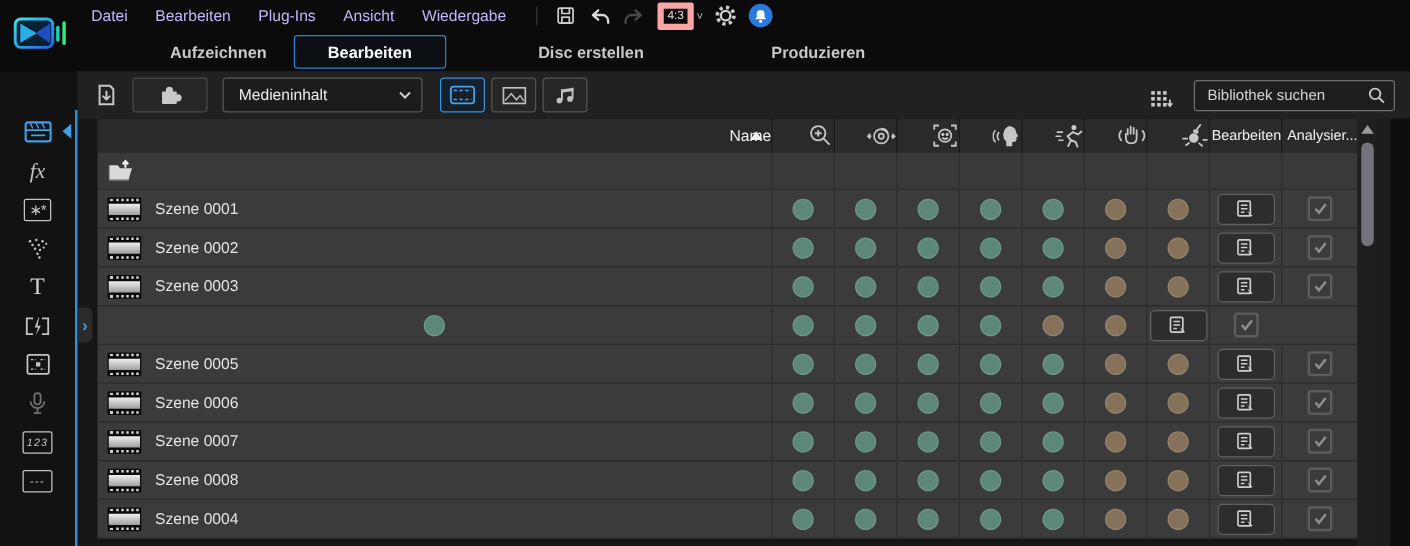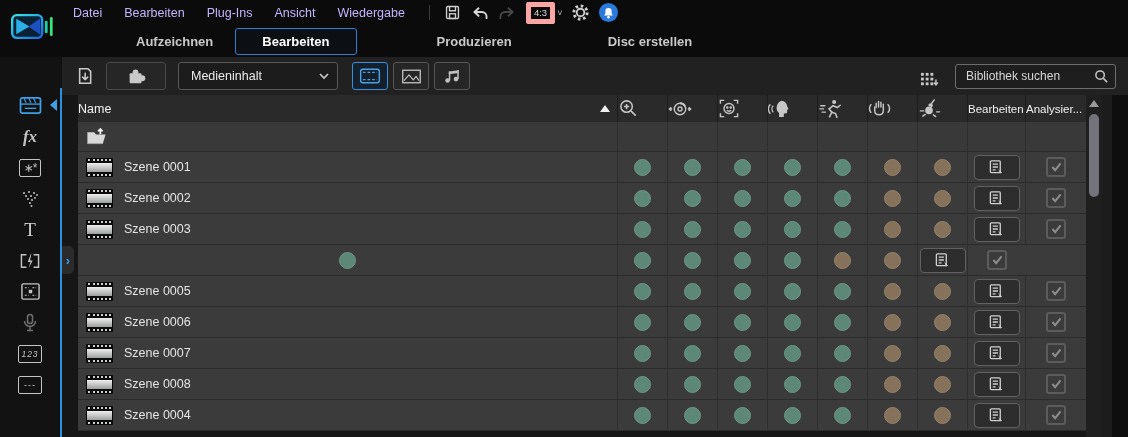--- a/index.html
+++ b/index.html
@@ -23,21 +23,21 @@
   .tab.active{border:1px solid #2d7fd2;border-radius:3px;color:#fff;background:#0c1014;padding:5px 26px;}
   .t1{margin-left:66px;}.t3{margin-left:58px;}.t4{margin-left:52px;}
   
   .content{display:flex;height:380px;position:relative;background:#141414;}
   .sidebar{width:62px;background:#121212;position:relative;flex:none;padding-top:33px;box-sizing:border-box;}
   .sidebar .blue-edge{position:absolute;top:31px;bottom:0;right:0;width:2px;background:#2e8fdd;}
   .side-ic{width:60px;height:31px;display:flex;align-items:center;justify-content:center;color:#c4c4c4;position:relative;}
   .side-ic.active{color:#3fa0e8;}
   .side-ic.dim{color:#6f6f6f;}
   .active-pointer{position:absolute;right:3px;top:9px;width:0;height:0;border-top:6px solid transparent;border-bottom:6px solid transparent;border-right:7px solid #3fa0e8;}
-  .fx-txt{font-family:"Liberation Serif",serif;font-style:italic;font-weight:700;font-size:17px;}
+  .fx-txt{font-family:"Liberation Serif",serif;font-style:italic;font-weight:400;font-size:17px;}
   .t-txt{font-family:"Liberation Serif",serif;font-size:19px;color:#d5d5d5;}
   .boxed{border:1.6px solid currentColor;border-radius:2px;width:20px;height:16px;display:flex;align-items:center;justify-content:center;font-size:9px;}
   .expander{position:absolute;left:62px;top:189px;width:12px;height:28px;background:#2b2b2b;border-radius:0 5px 5px 0;color:#3fa0e8;display:flex;align-items:center;justify-content:center;font-size:13px;font-weight:700;z-index:5;}
   .main{flex:1;display:flex;flex-direction:column;background:#161616;}
   
   .toolbar{height:38px;background:#212121;display:flex;align-items:center;padding:0 12px 0 14px;gap:8px;flex:none;}
   .tool-btn{display:flex;align-items:center;justify-content:center;color:#c9c9c9;}
   .tool-btn.framed{border:1px solid #4a4a4a;border-radius:3px;background:#262626;width:58px;height:26px;}
   .dropdown{display:flex;align-items:center;justify-content:space-between;border:1px solid #585858;border-radius:3px;background:#1c1c1c;width:138px;height:26px;padding:0 8px 0 12px;font-size:12.5px;color:#ececec;margin-left:4px;}
   .vtoggle{width:34px;height:26px;border:1px solid #555;border-radius:3px;background:#262626;display:flex;align-items:center;justify-content:center;color:#c0c0c0;}
@@ -48,21 +48,21 @@
   .searchbox input{flex:1;background:transparent;border:none;outline:none;color:#e0e0e0;font-size:12px;font-family:"Liberation Sans",sans-serif;width:100px;}
   .searchbox input::placeholder{color:#d6d6d6;opacity:1;}
   
   .table-zone{display:flex;flex:1;}
   .gutter-l{width:16px;flex:none;}
   .table-wrap{width:1024px;flex:none;position:relative;font-size:12.5px;}
   .gutter-r{flex:1;background:linear-gradient(90deg,#1c1c1c 0 10px,#0e0e0e 10px);}
   .tbl{width:1008px;}
   .trow{display:grid;grid-template-columns:540px repeat(7,50px) 58px 60px;}
   .thead{height:27px;background:#2a2a2a;color:#f1f1f1;}
-  .thead .cell{display:flex;align-items:center;justify-content:flex-start;border-right:1px solid #1d1d1d;box-sizing:border-box;}
+  .thead .cell{display:flex;align-items:center;justify-content:flex-end;border-right:1px solid #1d1d1d;box-sizing:border-box;}
   .name-h{position:relative;font-size:12.5px;}
   .sort-asc{position:absolute;right:7px;top:10px;width:0;height:0;border-left:5px solid transparent;border-right:5px solid transparent;border-bottom:7px solid #f0f0f0;}
   .txt-h{font-size:11.5px;white-space:nowrap;overflow:hidden;}
   .brow{height:31px;background:#3b3b3b;border-bottom:1px solid #2b2b2b;box-sizing:border-box;}
   .brow.folder{height:30px;background:#393939;}
   .brow .cell{display:flex;align-items:center;justify-content:center;border-right:1px solid #2e2e2e;box-sizing:border-box;}
   .brow .name-c{justify-content:flex-start;padding-left:8px;gap:11px;color:#e4e4e4;}
   .dot{width:15px;height:15px;border-radius:50%;}
   .dot.teal{background:#5d8777;border:1px solid #6c9886;}
   .dot.brown{background:#86725a;border:1px solid #94826c;}
@@ -136,22 +136,22 @@
         <path d="M6 1 a3.4 3.4 0 0 1 3.4 3.4 v2.6 l1.4 2.2 H1.2 l1.4 -2.2 v-2.6 A3.4 3.4 0 0 1 6 1 z"></path>
         <circle cx="6" cy="11" r="1.4"></circle>
       </svg>
     </span>
   </div>
 </div>
 
 <div class="tabbar">
   <span class="tab t1">Aufzeichnen</span>
   <span class="tab active">Bearbeiten</span>
+  <span class="tab t4">Disc erstellen</span>
   <span class="tab t3">Produzieren</span>
-  <span class="tab t4">Disc erstellen</span>
 </div>
 
 <div class="content">
 
   <div class="sidebar">
     <div class="blue-edge"></div>
     <div class="side-ic active">
       <svg width="23" height="19" viewBox="0 0 24 20" fill="none" stroke="currentColor" stroke-width="1.8">
         <rect x="1.5" y="2" width="21" height="16" rx="2"></rect>
         <path d="M1.5 8.5 H22.5" stroke-width="1.4"></path>

